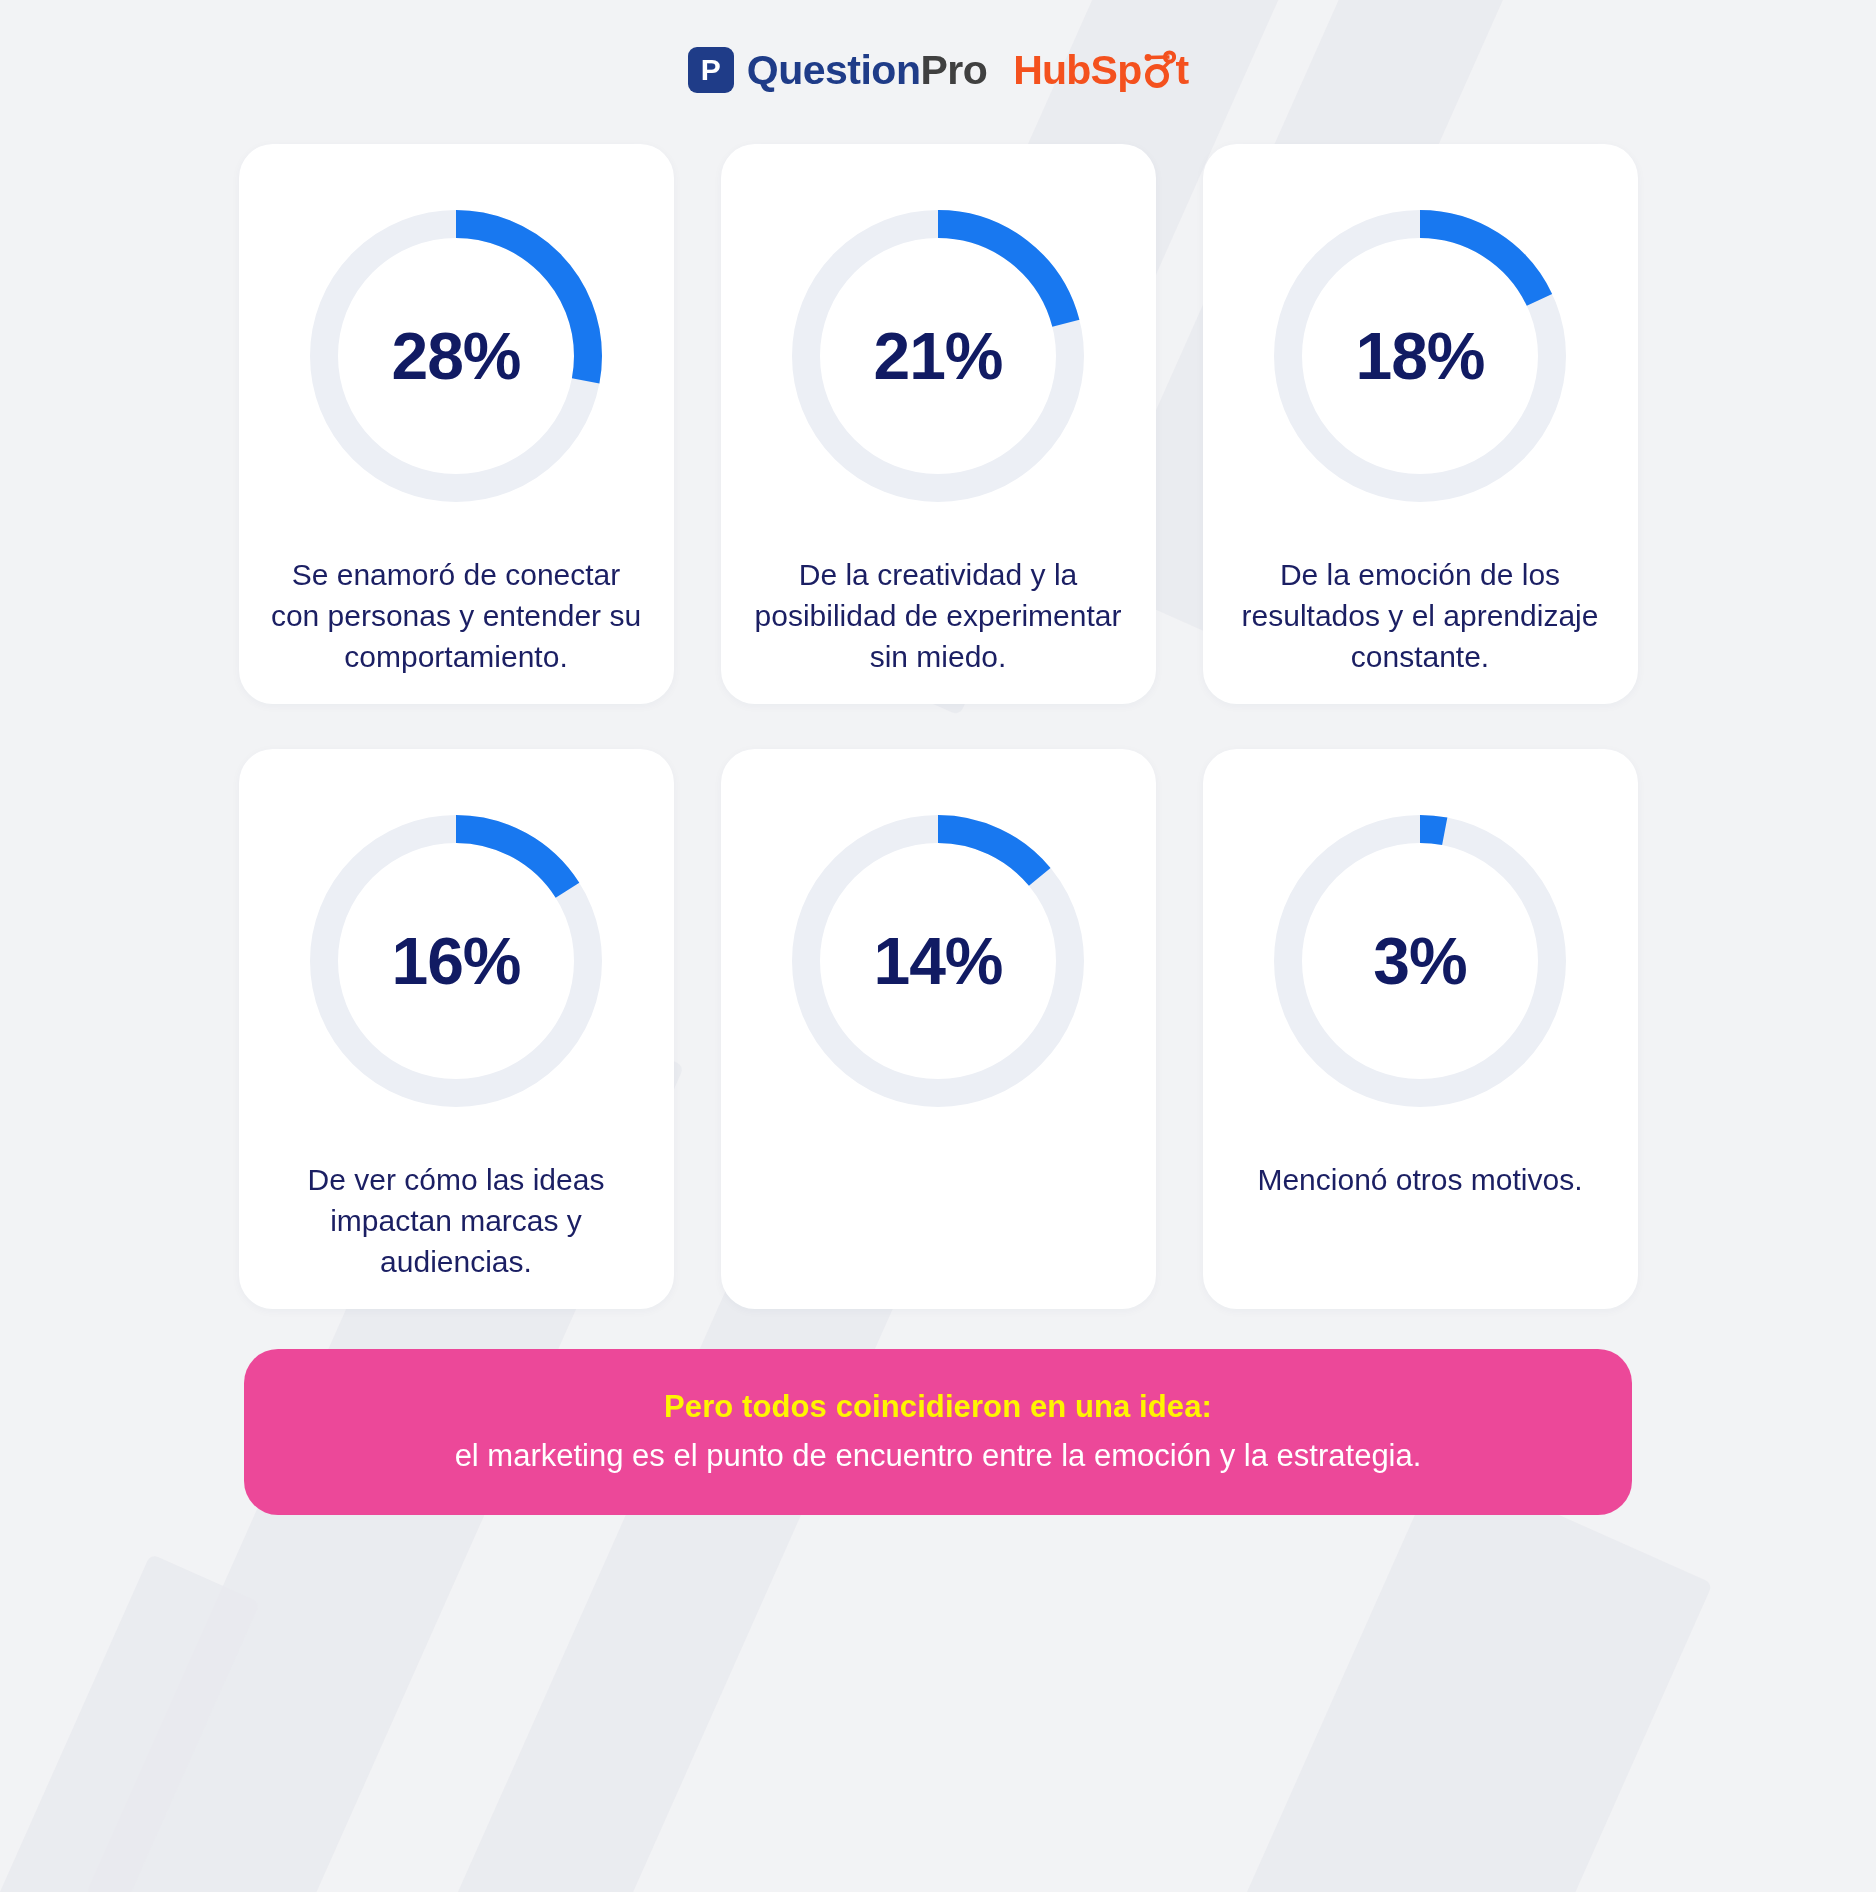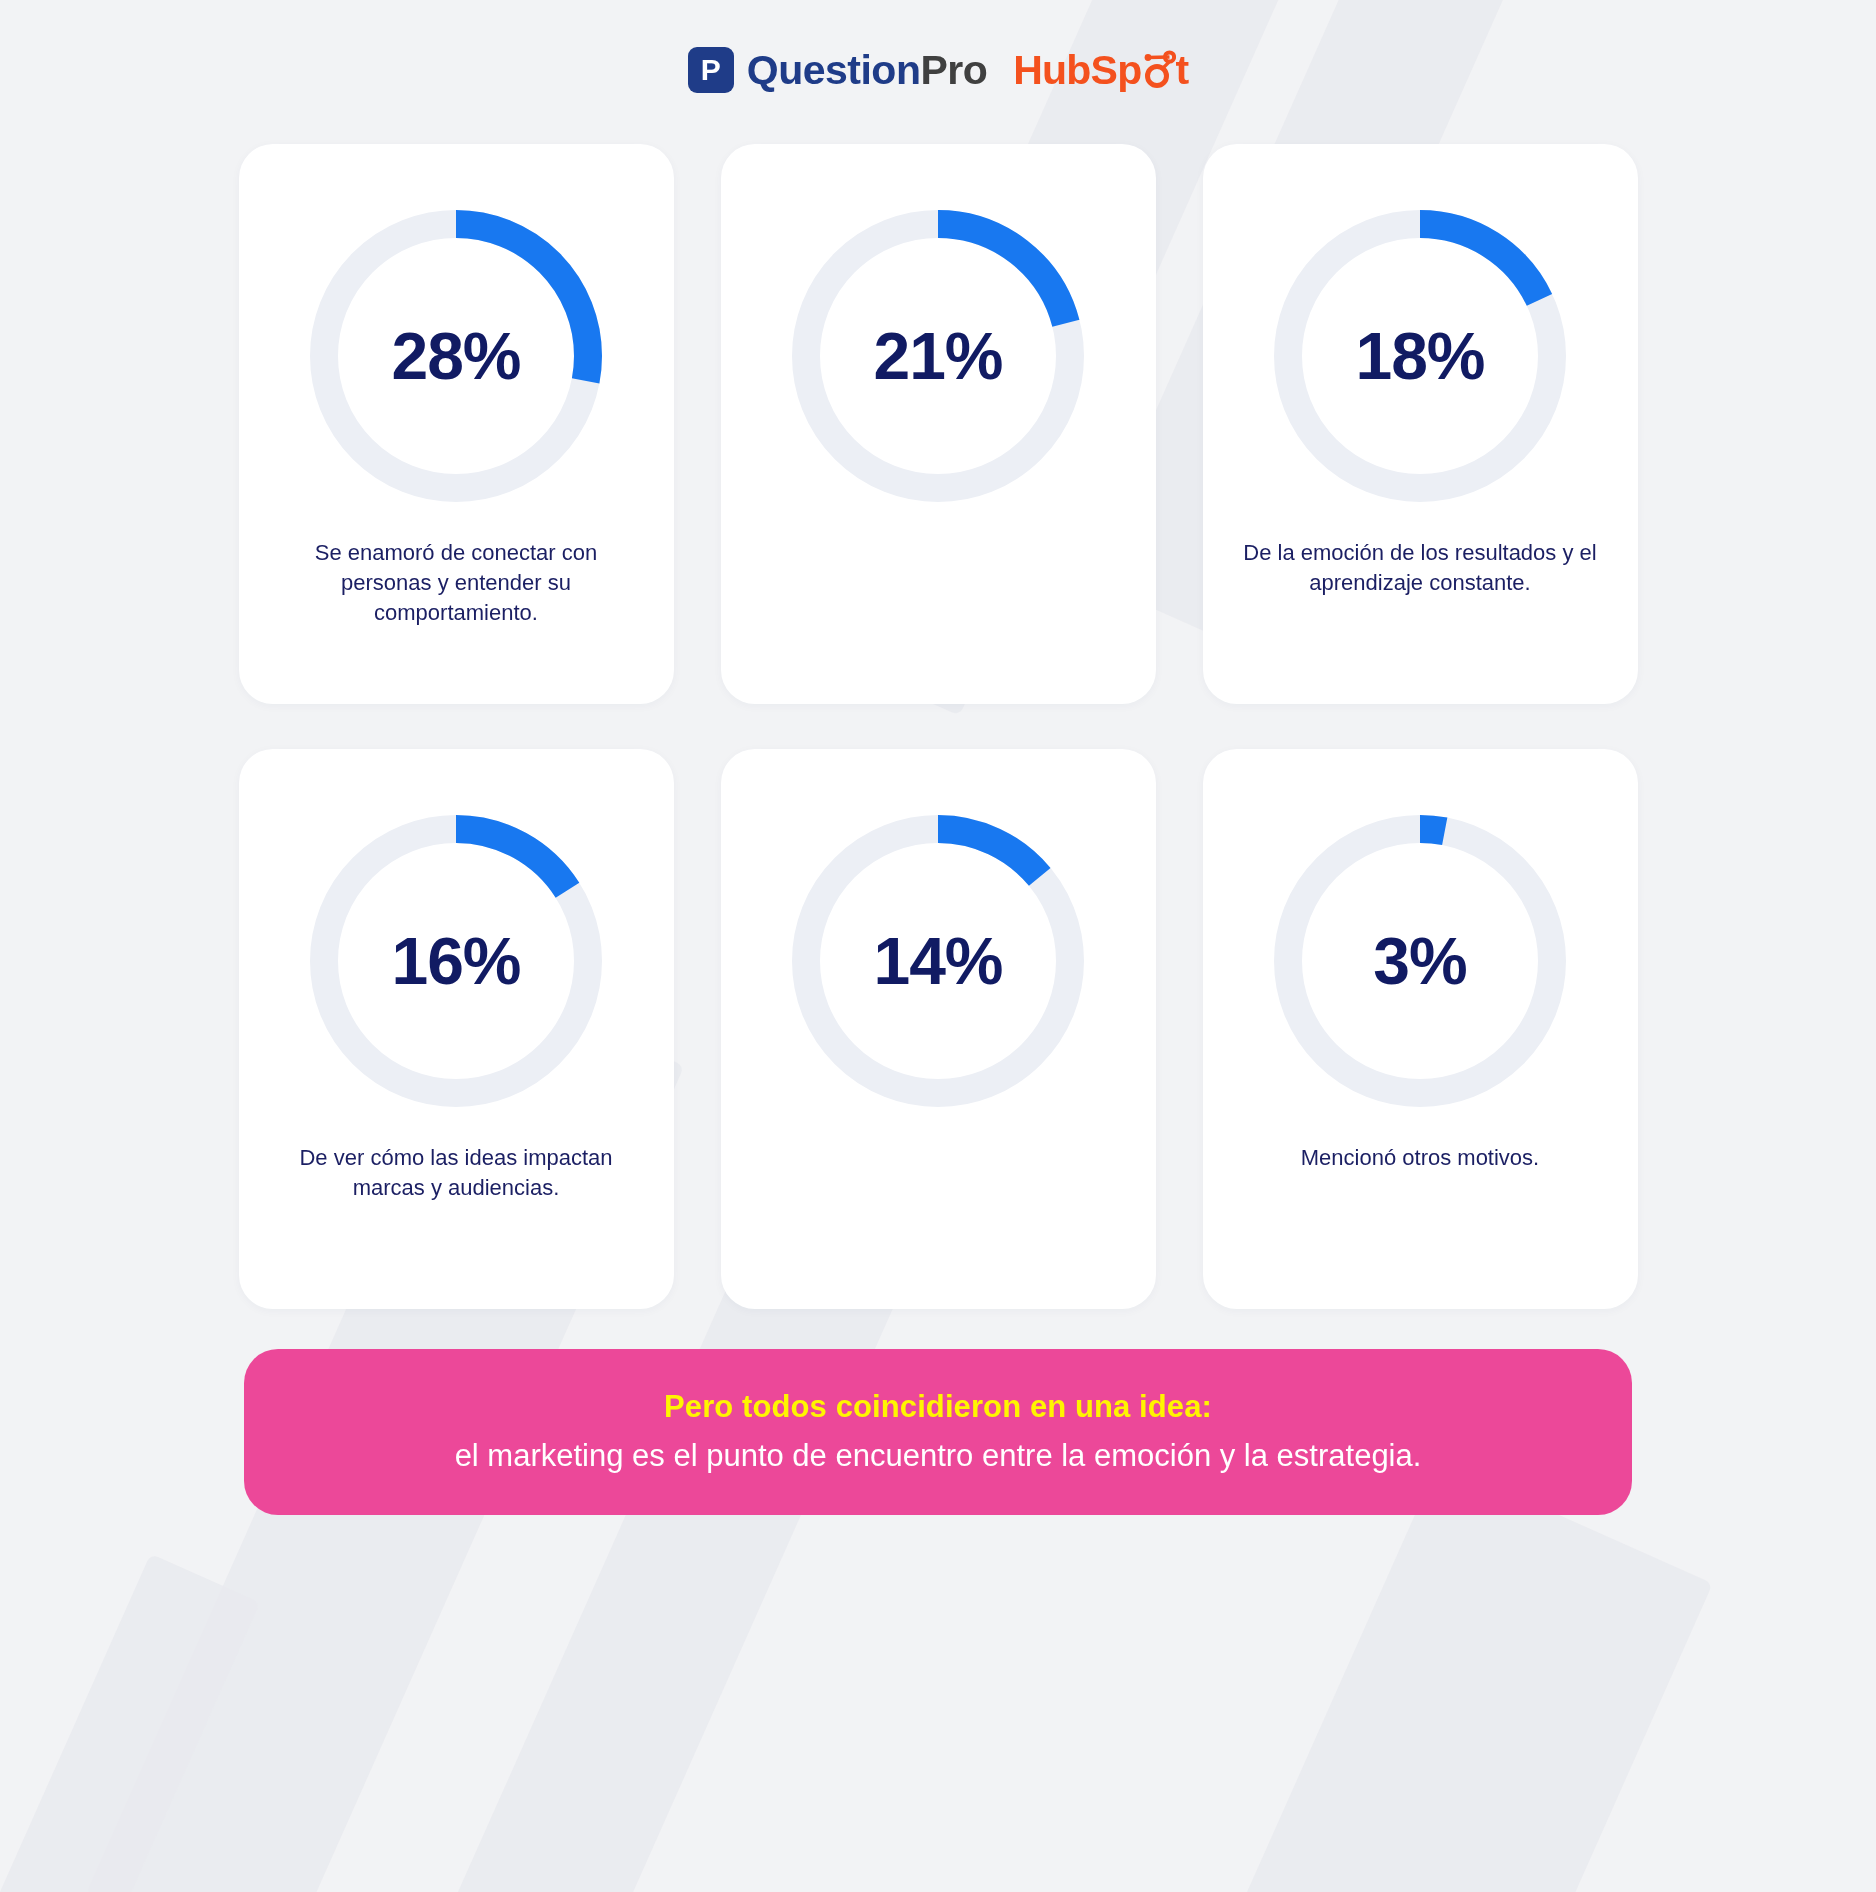--- a/index.html
+++ b/index.html
@@ -134,24 +134,24 @@
     display: flex;
     align-items: center;
     justify-content: center;
     font-size: 66px;
     font-weight: 800;
     color: #111b63;
     letter-spacing: -1px;
   }
 
   .card-text {
-    margin-top: 22px;
+    margin-top: 38px;
     text-align: center;
     color: #1b1f63;
-    font-size: 22px;
+    font-size: 30px;
     line-height: 1.37;
     font-weight: 400;
     max-width: 380px;
   }
 
   
   .banner {
     width: 1388px;
     margin: 40px auto 0 auto;
     background: #ec4899;
@@ -229,20 +229,21 @@
     </div>
 
     <div class="card">
       <div class="donut">
         <svg width="320" height="320" viewBox="0 0 320 320">
           <circle cx="160" cy="160" r="132" fill="none" stroke="#eceff5" stroke-width="28"></circle>
           <circle class="donut-arc" cx="160" cy="160" r="132" fill="none" stroke="#1878f0" stroke-width="28" stroke-linecap="butt" stroke-dasharray="174.16989671501813 655.2105638326873"></circle>
         </svg>
         <div class="donut-label">21%</div>
       </div>
+      <div class="card-text">De la creatividad y la posibilidad de experimentar sin miedo.</div>
     </div>
 
     <div class="card">
       <div class="donut">
         <svg width="320" height="320" viewBox="0 0 320 320">
           <circle cx="160" cy="160" r="132" fill="none" stroke="#eceff5" stroke-width="28"></circle>
           <circle class="donut-arc" cx="160" cy="160" r="132" fill="none" stroke="#1878f0" stroke-width="28" stroke-linecap="butt" stroke-dasharray="149.28848289858698 680.0919776491185"></circle>
         </svg>
         <div class="donut-label">18%</div>
       </div>

